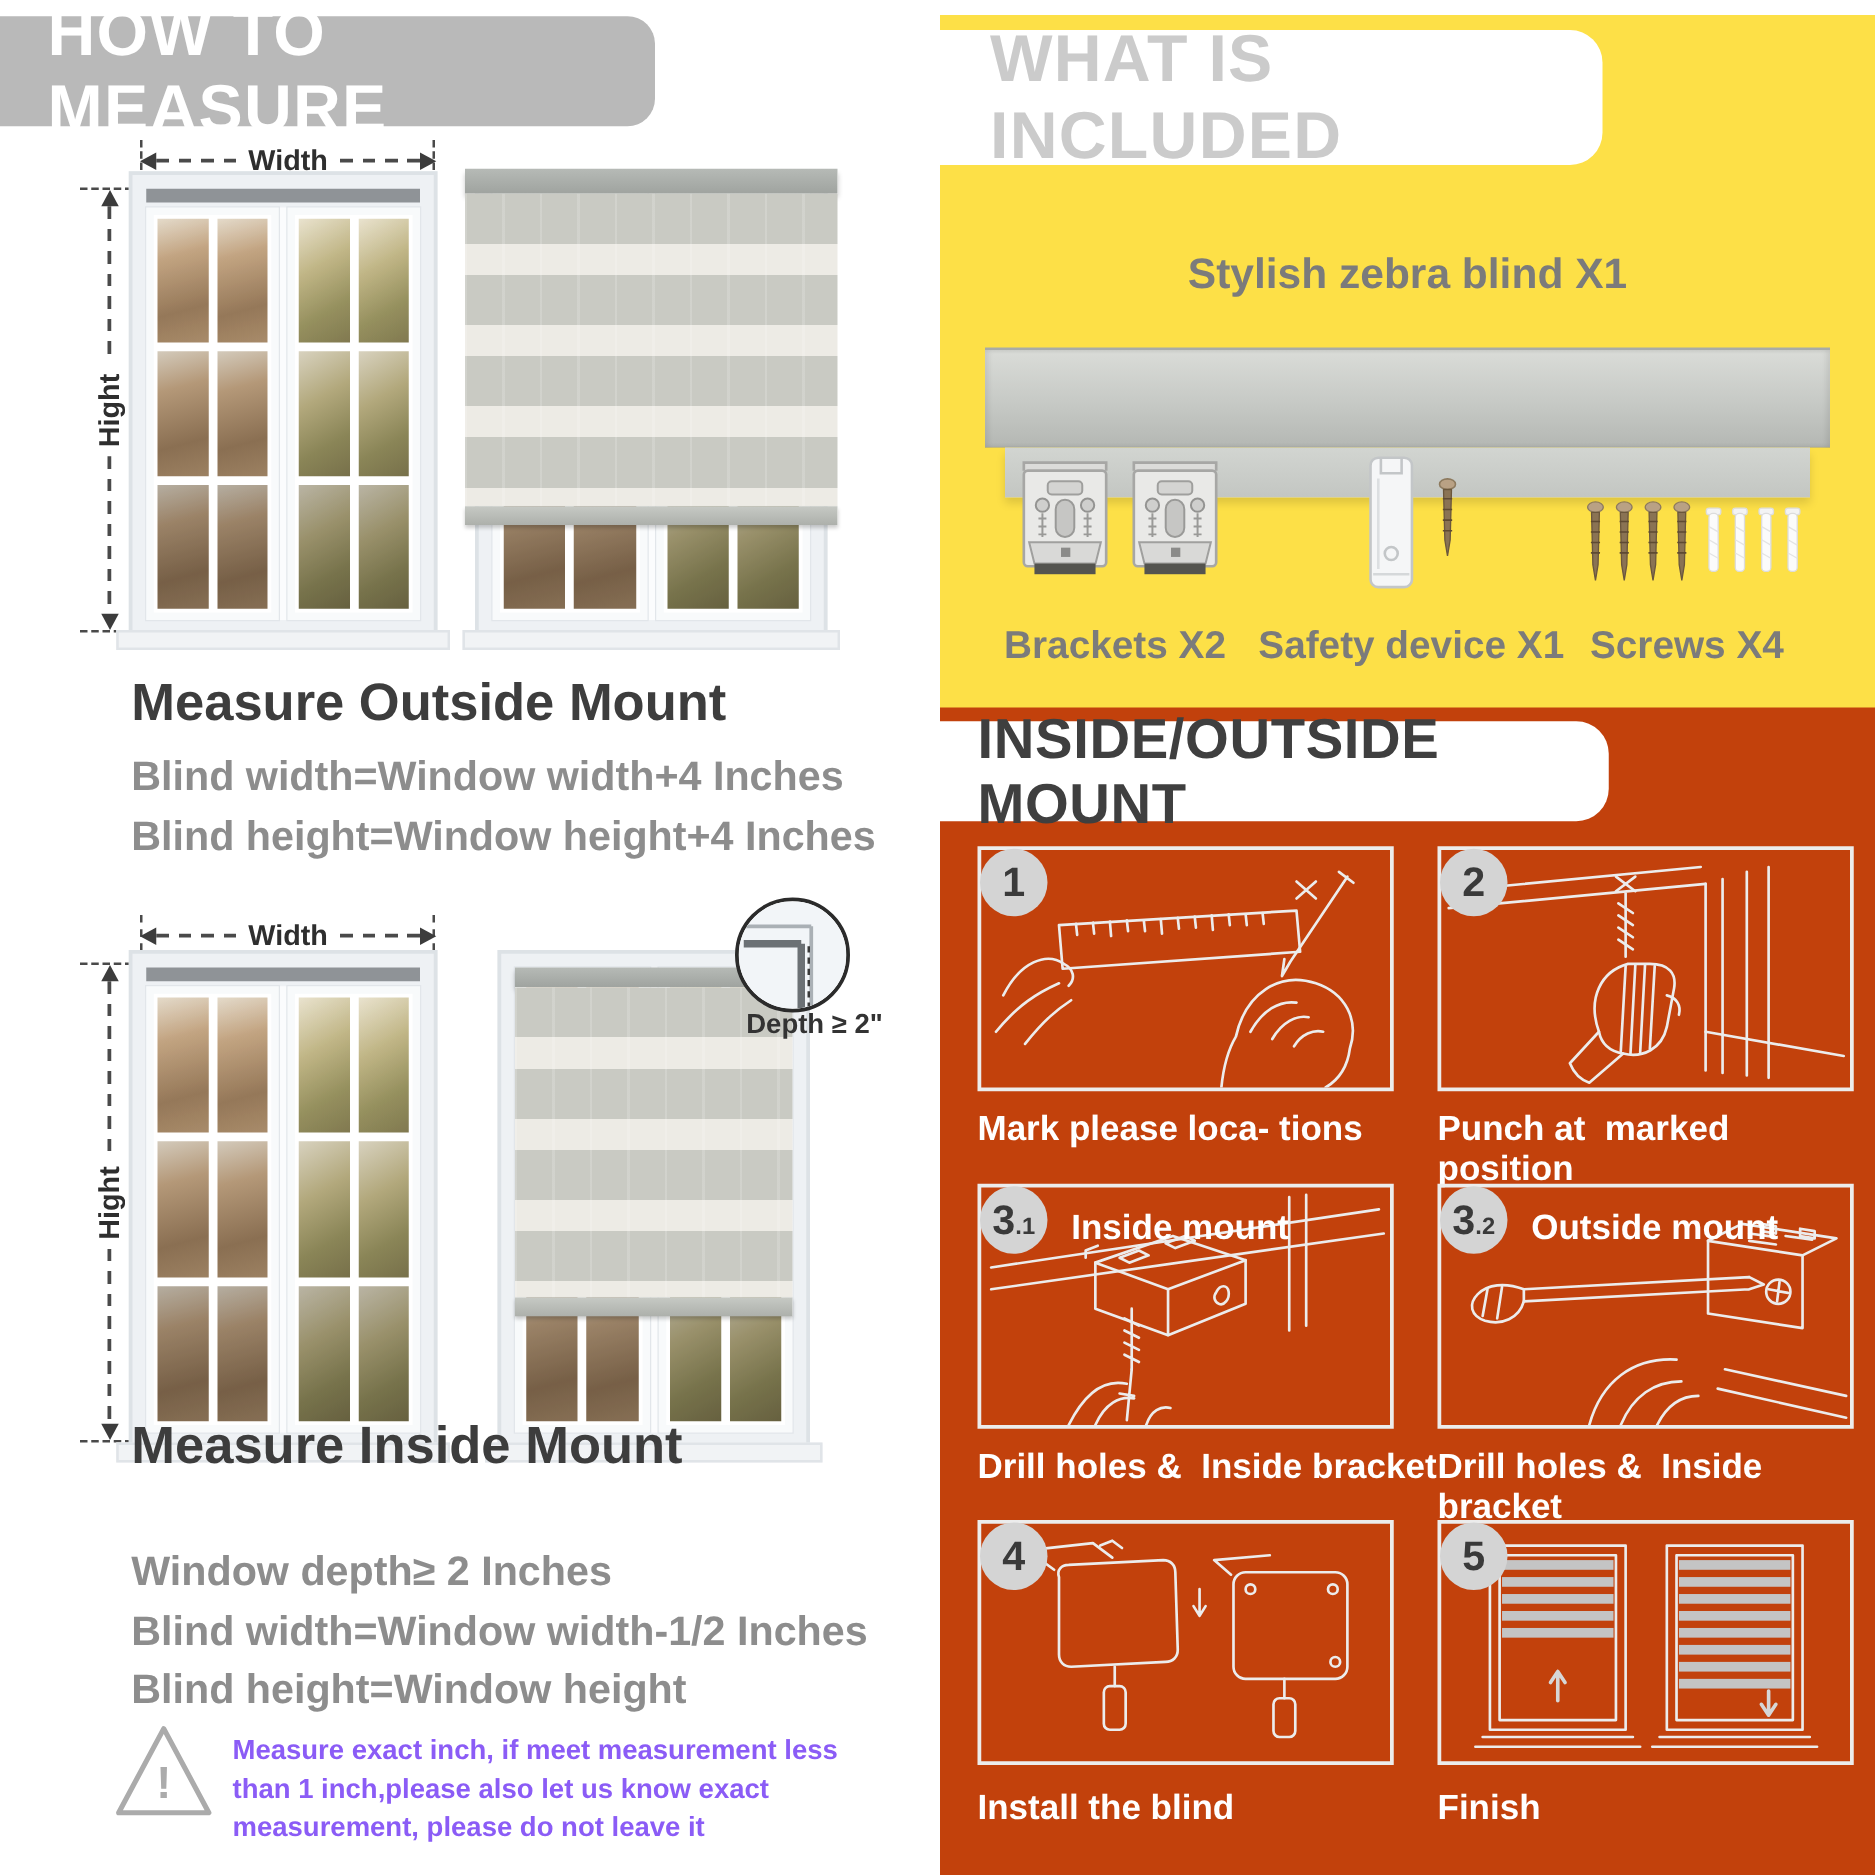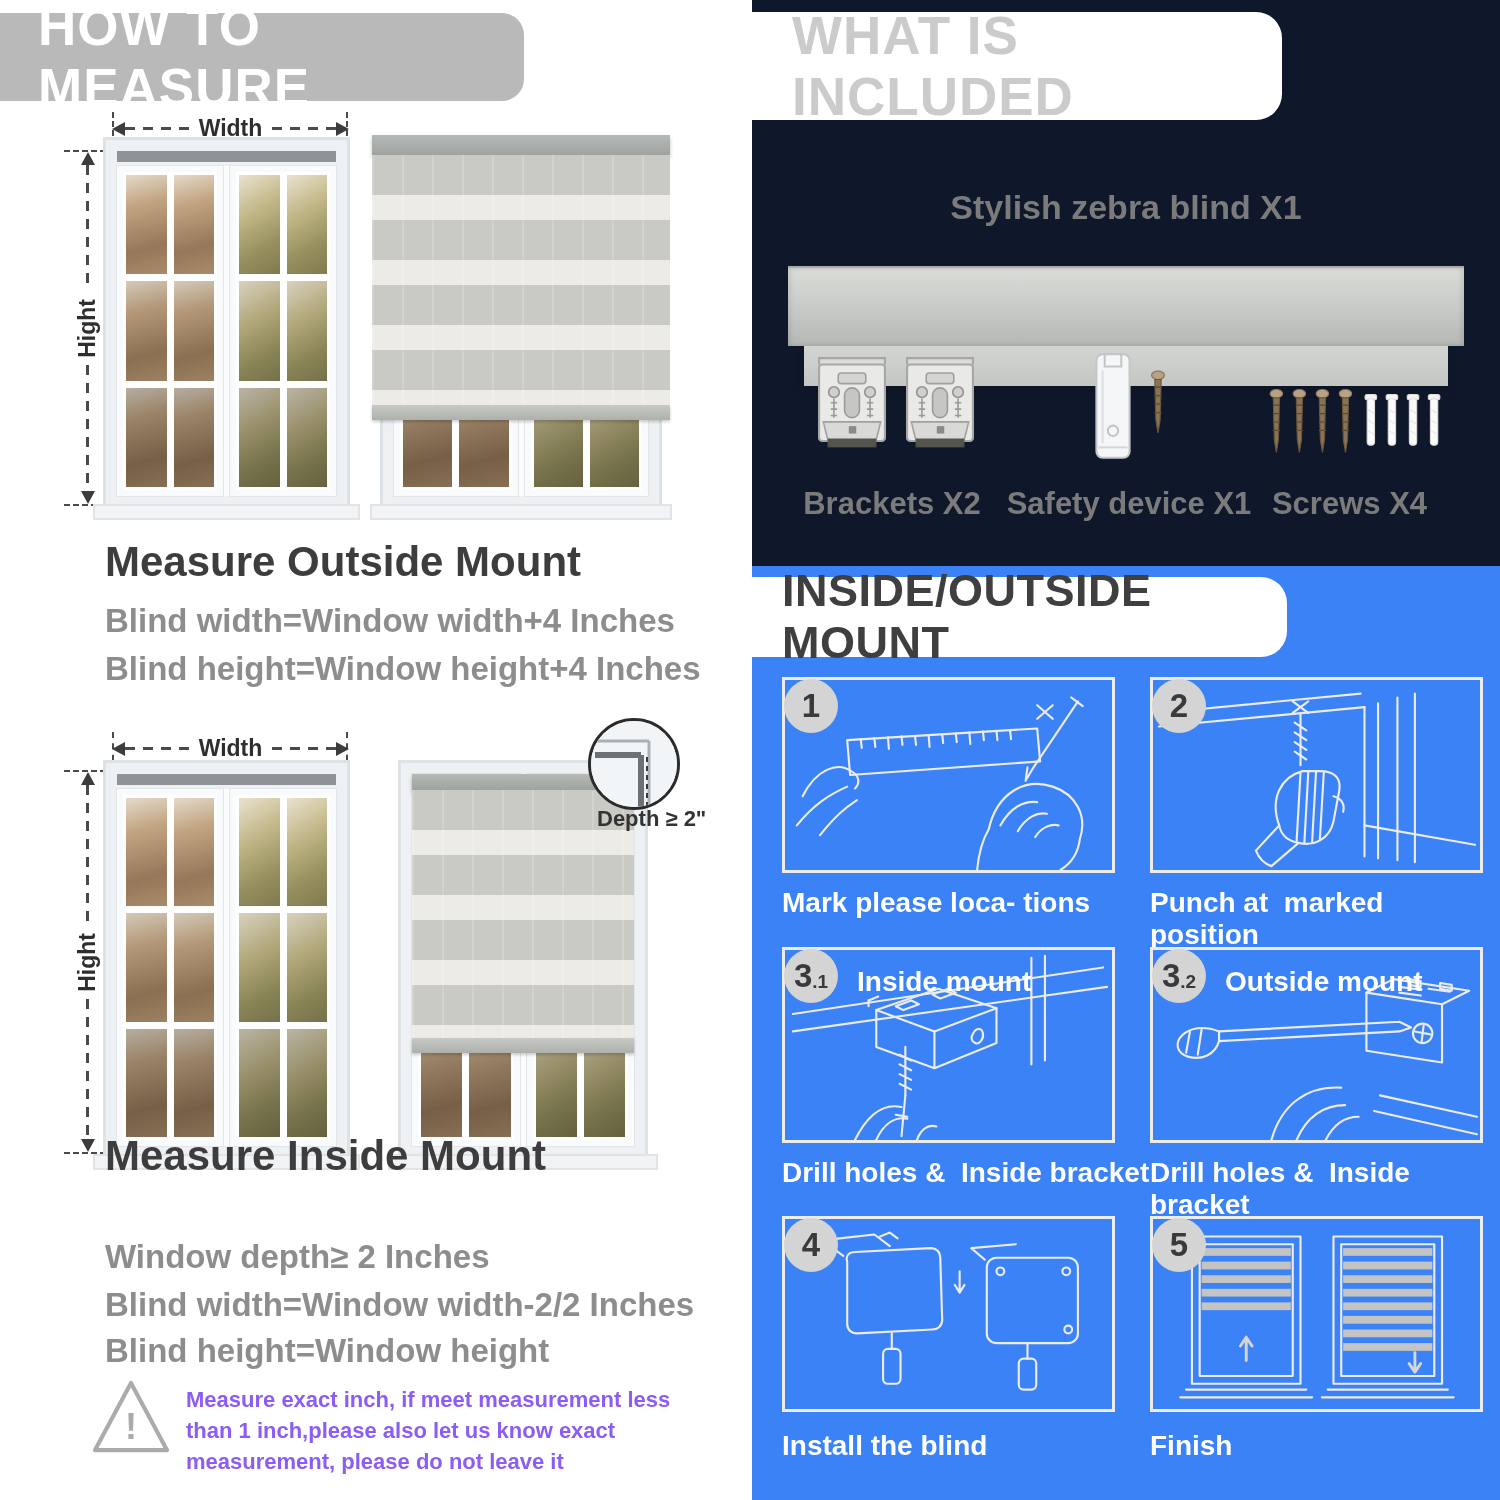--- a/index.html
+++ b/index.html
@@ -53,36 +53,36 @@
     border-radius:50%; border:3px solid #2b2b2b; background:#fff; overflow:hidden; z-index:6; }
   .depth-label { position:absolute; left:597px; top:806px; font-size:22px; font-weight:700; color:#333; z-index:6; }
 
   .sec-heading { position:absolute; font-size:42px; font-weight:700; color:#3d3d3d; }
   .sec-line { position:absolute; font-size:33px; font-weight:700; color:#8d8d8d; }
   .warning-text { position:absolute; left:186px; top:1384px; width:486px;
     font-size:22px; line-height:31px; font-weight:700; color:#8b5cf6; }
   .warning-icon { position:absolute; left:90px; top:1376px; }
 
   
-  .included-panel { position:absolute; left:752px; top:0; width:748px; height:566px; background:#0f172a; }
+  .included-panel { position:absolute; left:752px; top:12px; width:748px; height:566px; background:#fde047; }
   .included-header { position:absolute; left:0; top:12px; width:530px; height:108px;
     background:#fff; border-radius:0 26px 26px 0; display:flex; align-items:center;
     padding-left:40px; color:#cbcbcb; font-size:53px; font-weight:700; letter-spacing:1px; }
   .blind-title { position:absolute; left:0; top:188px; width:100%; text-align:center;
     font-size:34px; font-weight:700; color:#7b7b7b; }
   .cassette-main { position:absolute; left:36px; top:266px; width:676px; height:80px;
     background:linear-gradient(180deg,#dadcd8 0%,#c6c9c5 55%,#b4b7b3 100%);
     border-top:2px solid #a8aba7; box-shadow:inset 3px 0 4px rgba(0,0,0,.08), inset -3px 0 4px rgba(0,0,0,.08); }
   .cassette-under { position:absolute; left:52px; top:346px; width:644px; height:40px;
     background:linear-gradient(180deg,#d2d5d1,#c3c6c2); box-shadow:0 5px 7px rgba(0,0,0,.13); }
   .comp-label { position:absolute; top:486px; text-align:center; font-size:31px; font-weight:700; color:#7b7b7b; }
   .comp-icon { position:absolute; }
 
   
-  .mount-panel { position:absolute; left:752px; top:566px; width:748px; height:934px; background:#3b82f6; }
+  .mount-panel { position:absolute; left:752px; top:566px; width:748px; height:934px; background:#c2410c; }
   .mount-header { position:absolute; left:0; top:11px; width:535px; height:80px;
     background:#fff; border-radius:0 26px 26px 0; display:flex; align-items:center;
     padding-left:30px; color:#3f3f3f; font-size:45px; font-weight:700; letter-spacing:.5px; }
   .step-box { position:absolute; width:333px; height:196px; border:3px solid #ececec; }
   .step-box svg { position:absolute; left:0; top:0; width:100%; height:100%; }
   .badge { position:absolute; left:-1px; top:-1px; width:54px; height:54px; border-radius:50%;
     background:#d4d4d4; color:#3a3a3a; display:flex; align-items:center; justify-content:center;
     font-weight:700; z-index:2; }
   .badge .num { font-size:33px; }
   .badge .sub { font-size:19px; margin-top:12px; }
@@ -247,21 +247,21 @@
       <rect x="0" y="0" width="86" height="86" fill="#f2f5f8"></rect>
       <path d="M0 20 H58 M58 20 V86" stroke="#aab0b5" stroke-width="3" fill="none"></path>
       <path d="M4 34 H50 M50 34 V86" stroke="#6c7175" stroke-width="6" fill="none"></path>
       <path d="M56 36 V86" stroke="#3a3a3a" stroke-width="2" stroke-dasharray="5 4" fill="none"></path>
     </svg>
   </div>
   <div class="depth-label">Depth ≥ 2"</div>
 
   <div class="sec-heading" style="left:105px; top:1132px;">Measure Inside Mount</div>
   <div class="sec-line" style="left:105px; top:1238px;text-align:right;">Window depth≥ 2 Inches</div>
-  <div class="sec-line" style="left:105px; top:1286px;">Blind width=Window width-2/2 Inches</div>
+  <div class="sec-line" style="left:105px; top:1286px;">Blind width=Window width-1/2 Inches</div>
   <div class="sec-line" style="left:105px; top:1332px;">Blind height=Window height</div>
 
   <div class="warning-icon">
     <svg width="82" height="86" viewBox="0 0 100 104">
       <path d="M50 8 L94 90 H6 Z" fill="none" stroke="#ababab" stroke-width="5" stroke-linejoin="round"></path>
       <text x="50" y="76" text-anchor="middle" font-size="44" font-weight="bold" fill="#ababab" font-family="Liberation Sans, sans-serif">!</text>
     </svg>
   </div>
   <div class="warning-text">Measure exact inch, if meet measurement less than 1 inch,please also let us know exact measurement, please do not leave it</div>
 

